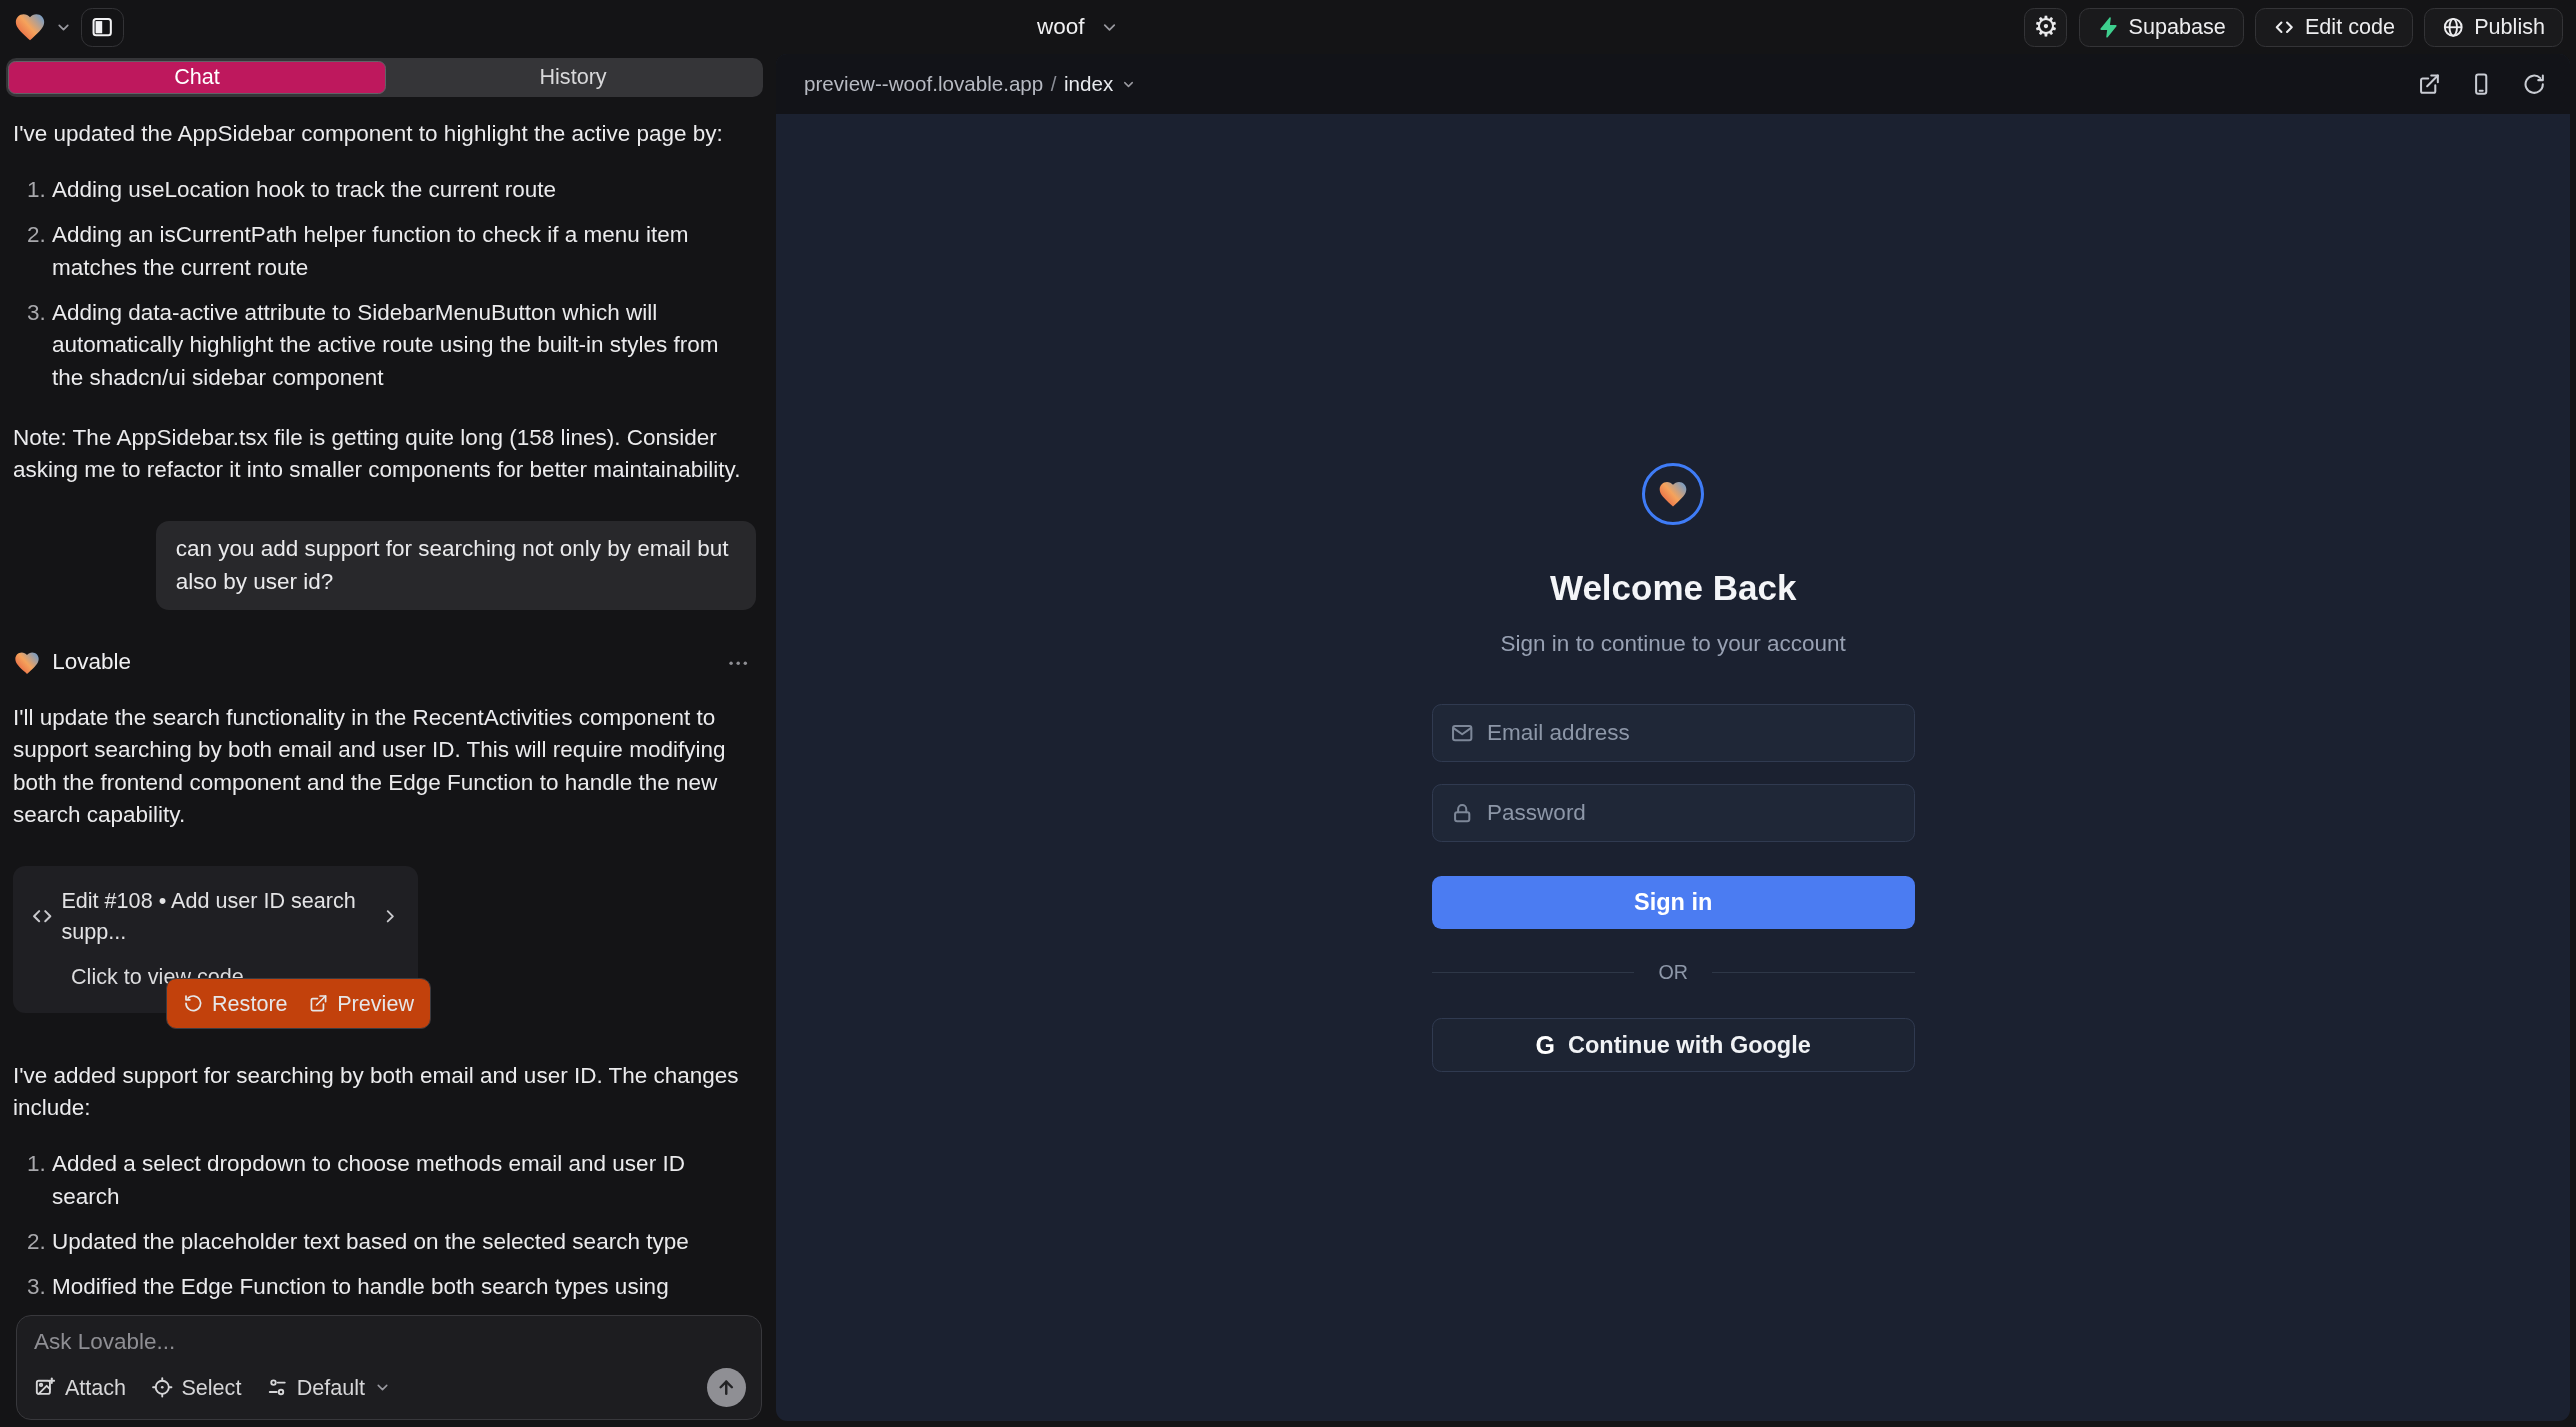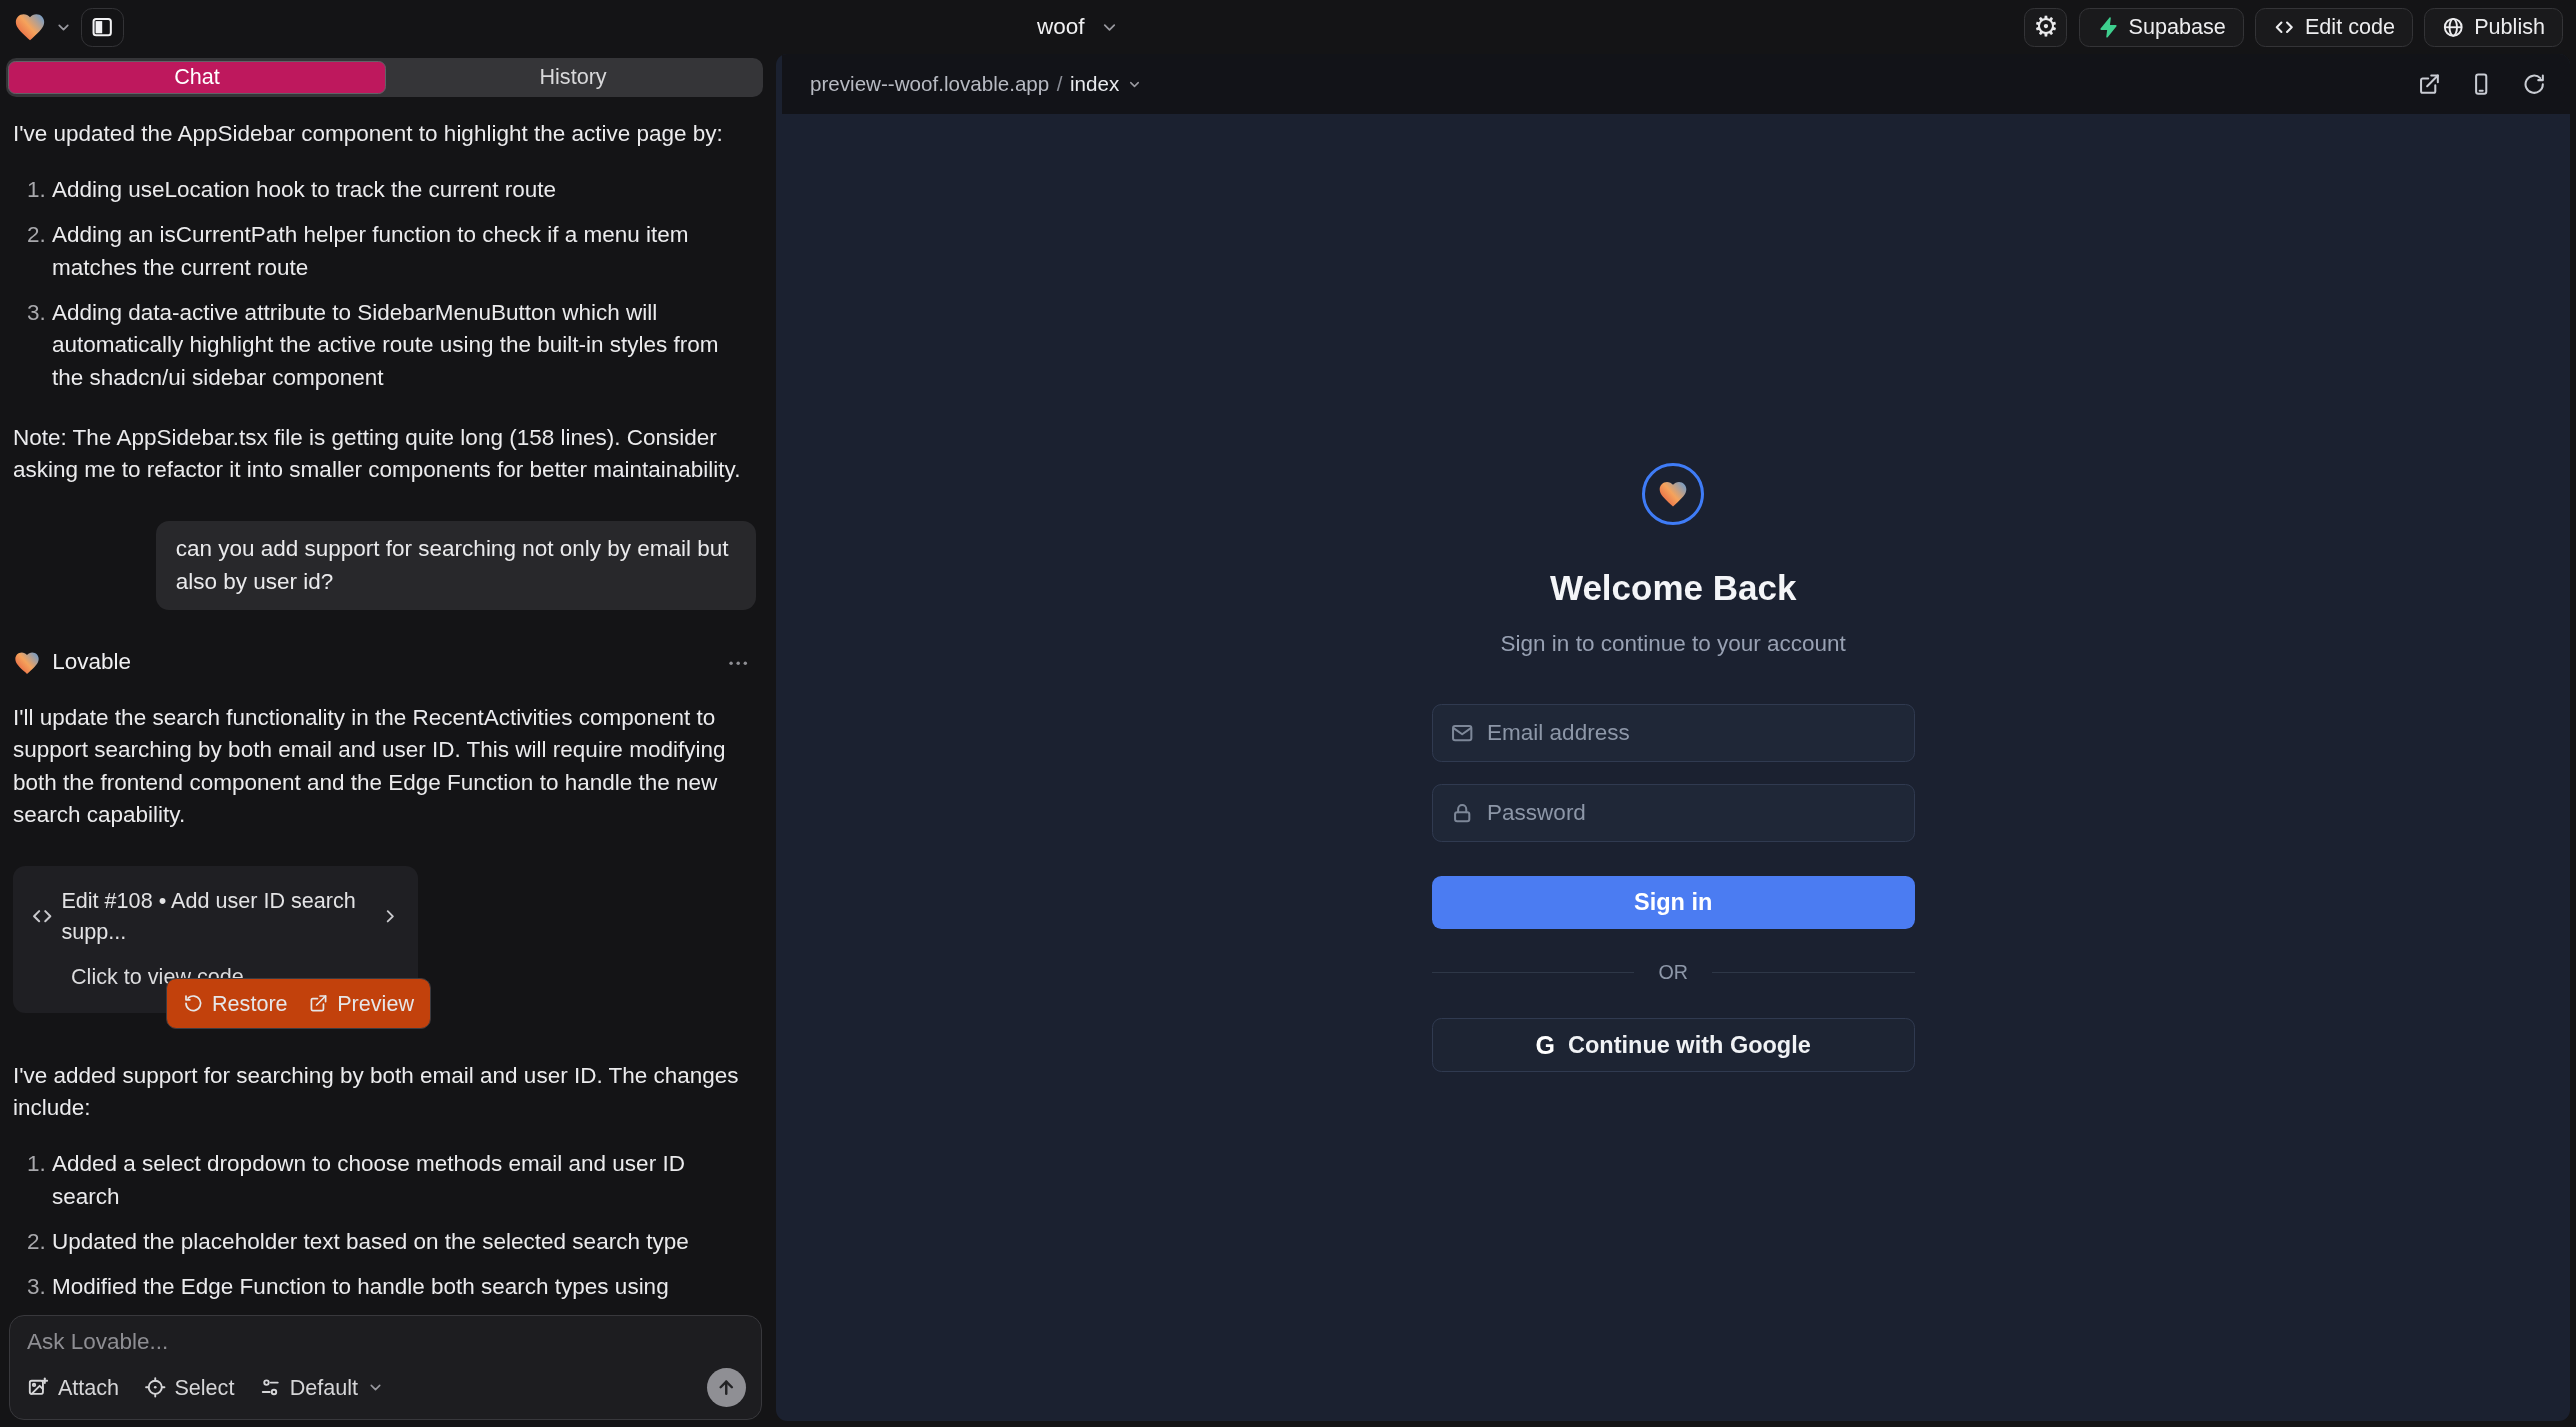--- a/index.html
+++ b/index.html
@@ -41,29 +41,29 @@
   .msg { margin-top:22.5px; max-width:746px; }
   .edit-card { position:relative; margin-top:34px; width:405px; background:#1f1f23; border-radius:12.2px; padding:19px 17px 20.6px 17px; cursor:pointer; }
   .edit-card-head { display:flex; align-items:center; gap:7px; color:#e3e3e5; font-size:21.6px; }
   .edit-card-head .grow { flex:1; }
   .edit-sub { margin-top:13px; padding-left:41px; color:#dcdcde; font-size:21.6px; }
   .card-actions { position:absolute; right:-13px; bottom:-16px; display:flex; align-items:center; gap:20.6px; background:#c2410c; border:0.9px solid #3b3b40; border-radius:10.3px; padding:8.4px 16px; font-size:21.6px; color:#e6e6e8; }
   .card-action { display:flex; align-items:center; gap:8.4px; cursor:pointer; }
   .after-card { margin-top:47px; }
 
   
-  .composer { position:absolute; left:9px; right:7.5px; bottom:7.5px; height:105px; background:#1d1d20; border:0.9px solid #38383c; border-radius:15px; padding:13px 15px 11.3px 17px; display:flex; flex-direction:column; justify-content:space-between; }
+  .composer { position:absolute; left:16px; right:7.5px; bottom:7.5px; height:105px; background:#1d1d20; border:0.9px solid #38383c; border-radius:15px; padding:13px 15px 11.3px 17px; display:flex; flex-direction:column; justify-content:space-between; }
   .composer input { background:transparent; border:none; outline:none; color:#ebebed; font-size:22.5px; width:100%; font-family:inherit; }
   .composer input::placeholder { color:#8e8e93; }
   .composer-row { display:flex; align-items:center; gap:24.4px; color:#d6d6d8; font-size:21.6px; }
   .comp-btn { display:flex; align-items:center; gap:8.4px; cursor:pointer; }
   .send-btn { margin-left:auto; width:39px; height:39px; border-radius:50%; background:#8f8f94; display:flex; align-items:center; justify-content:center; cursor:pointer; color:#232325; }
 
   
-  .preview-card { position:absolute; top:54px; left:776px; right:5.6px; bottom:5.6px; background:#1b2130; border-radius:11.3px; overflow:hidden;padding-left:6px; }
+  .preview-card { position:absolute; top:54px; left:776px; right:5.6px; bottom:5.6px; background:#1b2130; border-radius:11.3px; overflow:hidden; }
   .preview-topbar { height:60px; background:#121318; display:flex; align-items:center; padding:0 24.4px 0 28px; }
   .purl { display:flex; align-items:center; gap:7.5px; font-size:20.6px; color:#b7bac2; cursor:pointer; }
   .purl .page { color:#e8eaee; }
   .purl .sep { color:#8b8e97; }
   .ptb-icons { margin-left:auto; display:flex; align-items:center; gap:28px; color:#c9ccd3; }
   .ptb-icons .icon { cursor:pointer; }
   .preview-body { position:absolute; top:60px; left:0; right:0; bottom:0; display:flex; align-items:center; justify-content:center; }
   .auth { width:483px; display:flex; flex-direction:column; align-items:center; }
   .auth-logo { width:62px; height:62px; border:3.8px solid #3f7cf7; border-radius:50%; display:flex; align-items:center; justify-content:center; }
   .auth-logo svg { width:32px; height:32px; }

